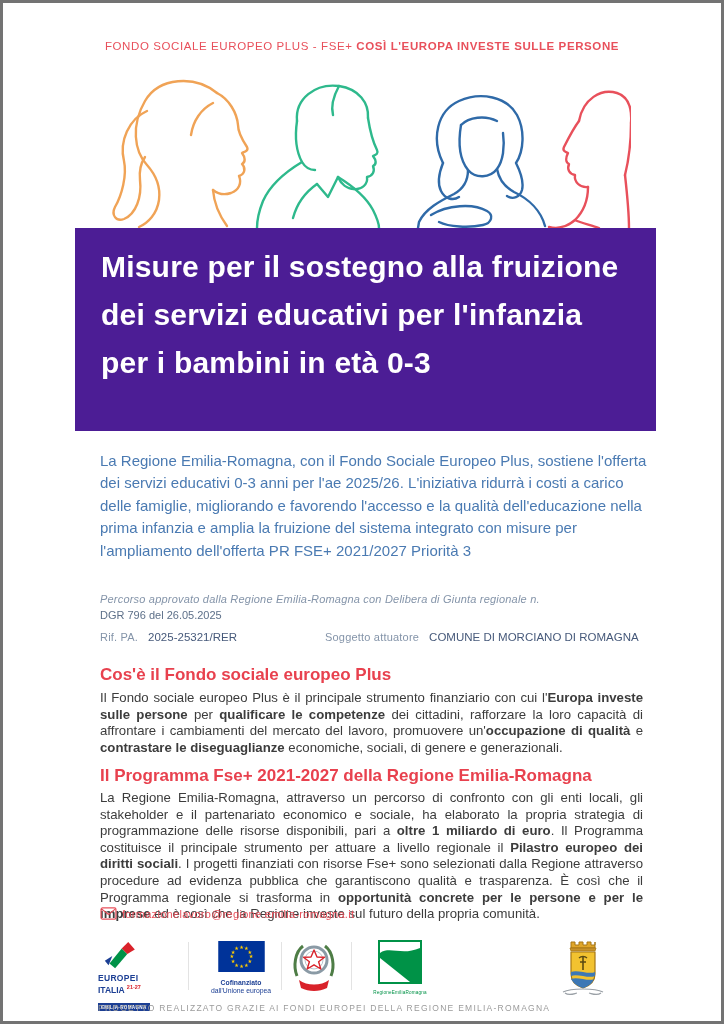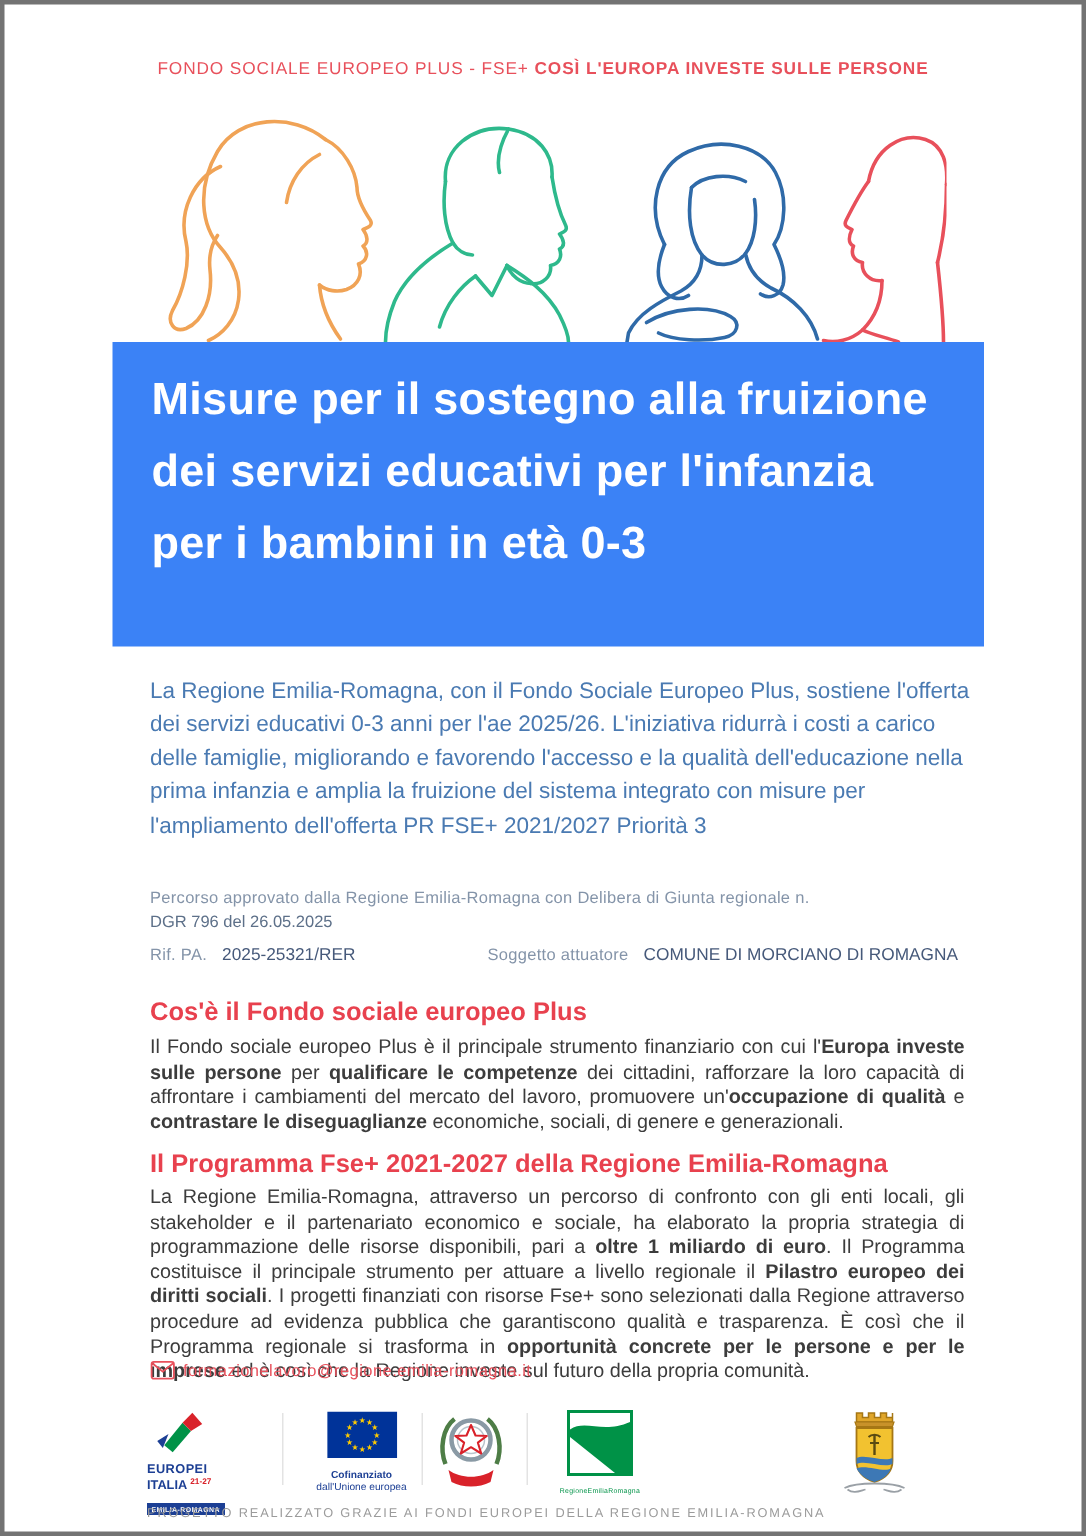--- a/index.html
+++ b/index.html
@@ -11,32 +11,32 @@
   
   .tagline { position:absolute; top:37px; left:0; width:100%; text-align:center;
              font-size:11.5px; letter-spacing:.6px; color:#e8505b; }
   .tagline .bold { font-weight:bold; }
 
   
   .illustration { position:absolute; top:60px; left:98px; width:530px; height:167px; }
 
   
   .banner { position:absolute; top:225px; left:72px; width:581px; height:203px;
-            background:#3b82f6; }
+            background:#4c1d95; }
   .banner h1 { padding:15px 26px 0 26px; font-size:30px; line-height:48px;
                font-weight:bold; color:#ffffff; letter-spacing:.2px; }
 
   
   .intro { position:absolute; top:447px; left:97px; width:548px;
            font-size:15px; line-height:22.4px; color:#4a7ab2; }
 
   
   .approval { position:absolute; top:588px; left:97px; width:548px;
               font-size:11px; line-height:16px; }
-  .approval .l1 { color:#8494a9; letter-spacing:.2px; }
+  .approval .l1 { color:#8494a9; letter-spacing:.2px;font-style:italic; }
   .approval .l2 { color:#5d7089; }
 
   
   .refs { position:absolute; top:628px; left:97px; width:548px; display:flex;
           align-items:baseline; font-size:11px; }
   .refs .label { color:#8494a9; letter-spacing:.2px; }
   .refs .value { color:#46597a; font-size:11.5px; margin-left:10px; }
   .refs .spacer { width:88px; }
 
   

